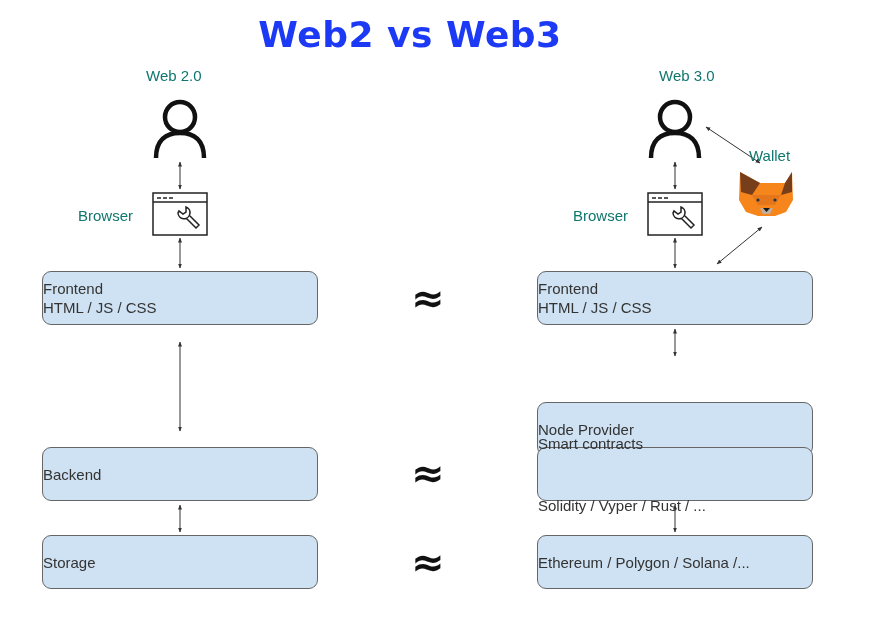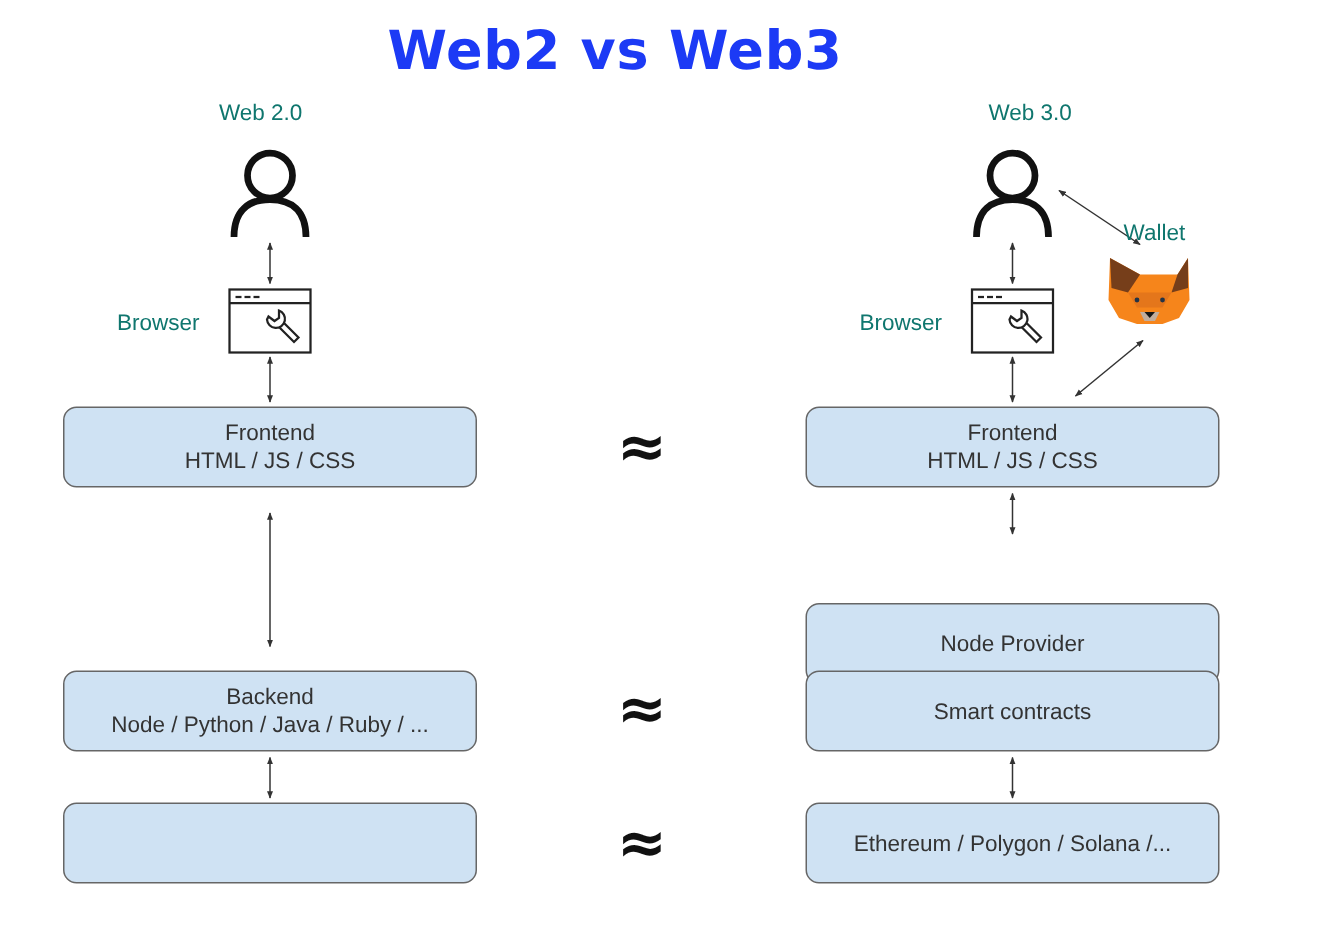--- a/index.html
+++ b/index.html
@@ -1,19 +1,19 @@
 <!DOCTYPE html>
 <html><head>
 <meta charset="utf-8">
 <style>
   html,body{margin:0;padding:0;background:#fff;}
   body{width:890px;height:620px;position:relative;overflow:hidden;font-family:"Liberation Sans",sans-serif;color:#222;}
   .title{position:absolute;left:0;width:820px;top:14px;text-align:center;font-family:"DejaVu Sans",sans-serif;font-weight:bold;font-size:36px;color:#1c3af5;letter-spacing:0.5px;}
   .lbl{position:absolute;font-size:15px;color:#0f766e;white-space:nowrap;}
-  .box{position:absolute;width:276px;height:54px;background:#cfe2f3;border:1.5px solid #666;border-radius:9px;text-align:center;box-sizing:border-box;display:flex;flex-direction:column;justify-content:center;font-size:15px;line-height:19px;color:#333;}
+  .box{position:absolute;width:276px;height:54px;background:#cfe2f3;border:1.5px solid #666;border-radius:9px;box-sizing:border-box;display:flex;flex-direction:column;justify-content:center;font-size:15px;line-height:19px;color:#333;}
   .approx{position:absolute;width:40px;text-align:center;font-size:40px;font-weight:bold;color:#111;font-family:"DejaVu Sans",sans-serif;line-height:40px;}
   svg.layer{position:absolute;left:0;top:0;}
 </style>
 </head>
 <body>
 
 <div class="title">Web2 vs Web3</div>
 
 <svg class="layer" width="890" height="620">
   <defs>
@@ -81,34 +81,35 @@
 <div class="lbl" style="left:643px;top:67px;margin-left:16px;">Web 3.0</div>
 <div class="lbl" style="left:573px;top:207px;">Browser</div>
 <div class="lbl" style="left:734px;top:147px;margin-left:15px;">Wallet</div>
 
 <div class="box" style="left:42px;top:271px;">
   <div>Frontend</div>
   <div>HTML / JS / CSS</div>
 </div>
 <div class="box" style="left:42px;top:447px;">
   <div>Backend</div>
-  <div>Node / Python / Java / Ruby / ...</div>
 </div>
 <div class="box" style="left:42px;top:535px;">
+  <div>Storage</div>
 </div>
 
 <div class="box" style="left:537px;top:271px;">
   <div>Frontend</div>
   <div>HTML / JS / CSS</div>
 </div>
 <div class="box" style="left:537px;top:359px;margin-top:43px;">
   <div>Node Provider</div>
 </div>
 <div class="box" style="left:537px;top:447px;gap:43px;">
   <div>Smart contracts</div>
+  <div>Solidity / Vyper / Rust / ...</div>
 </div>
 <div class="box" style="left:537px;top:535px;">
   <div>Ethereum / Polygon / Solana /...</div>
 </div>
 
 <div class="approx" style="left:408px;top:278px;">≈</div>
 <div class="approx" style="left:408px;top:453px;">≈</div>
 <div class="approx" style="left:408px;top:542px;">≈</div>
 
 </body></html>

